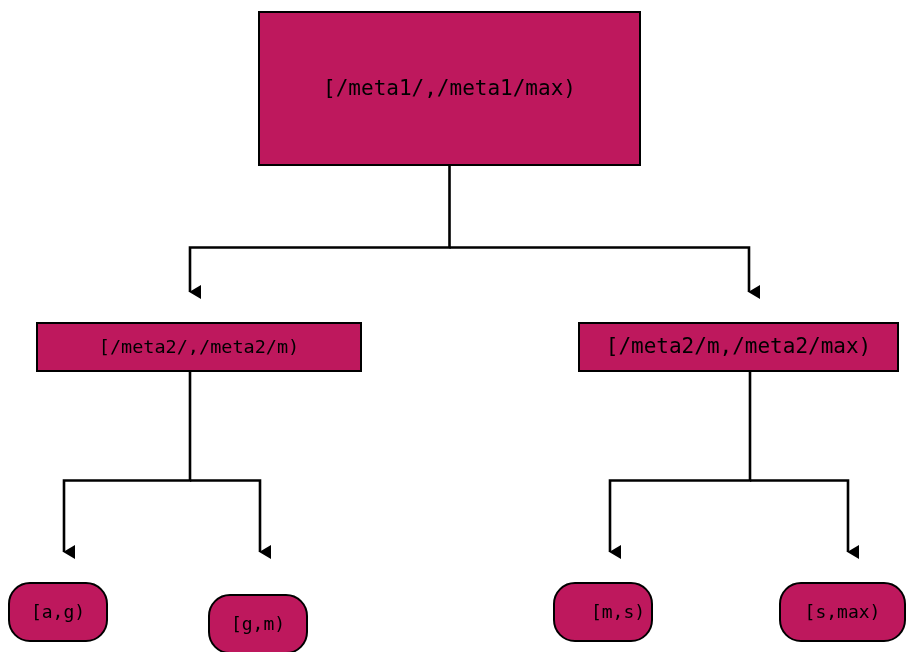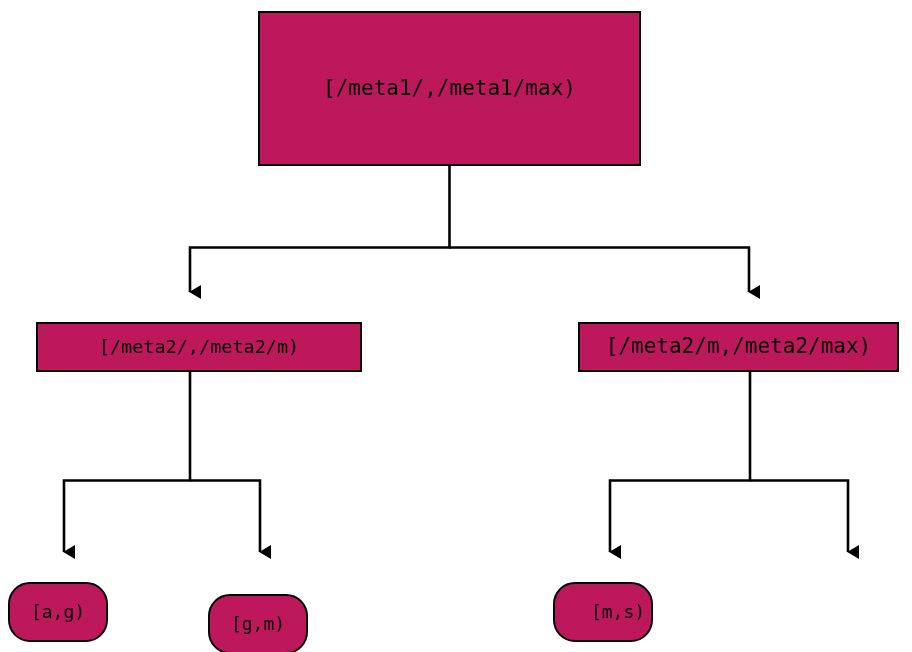--- a/index.html
+++ b/index.html
@@ -123,14 +123,17 @@
   </div>
 
   <div class="node node-leaf leaf-gm">
     <span class="node-label">[g,m)</span>
   </div>
 
   <div class="node node-leaf leaf-ms">
     <span class="node-label">[m,s)</span>
   </div>
 
+  <div class="node node-leaf leaf-smax">
+    <span class="node-label">[s,max)</span>
+  </div>
 
 </div>
 
 </body></html>

